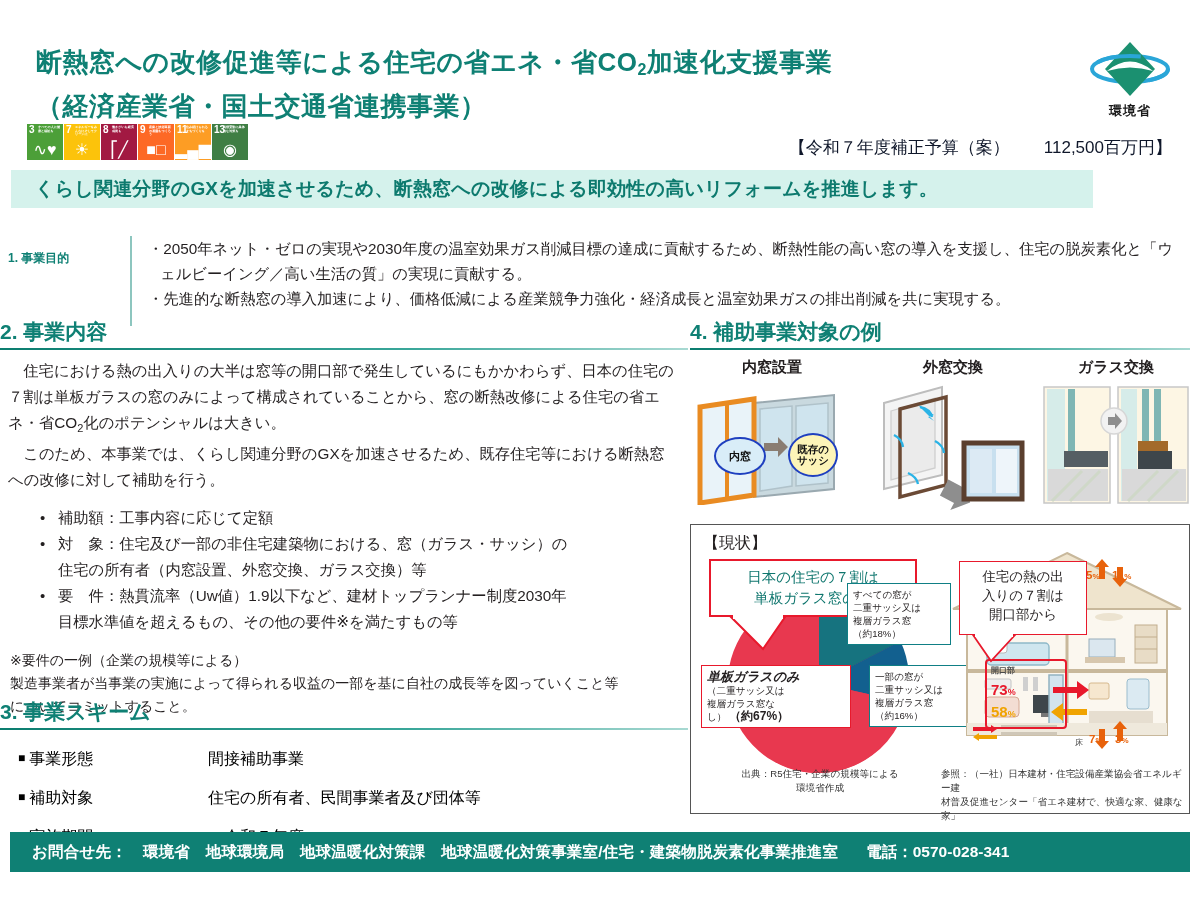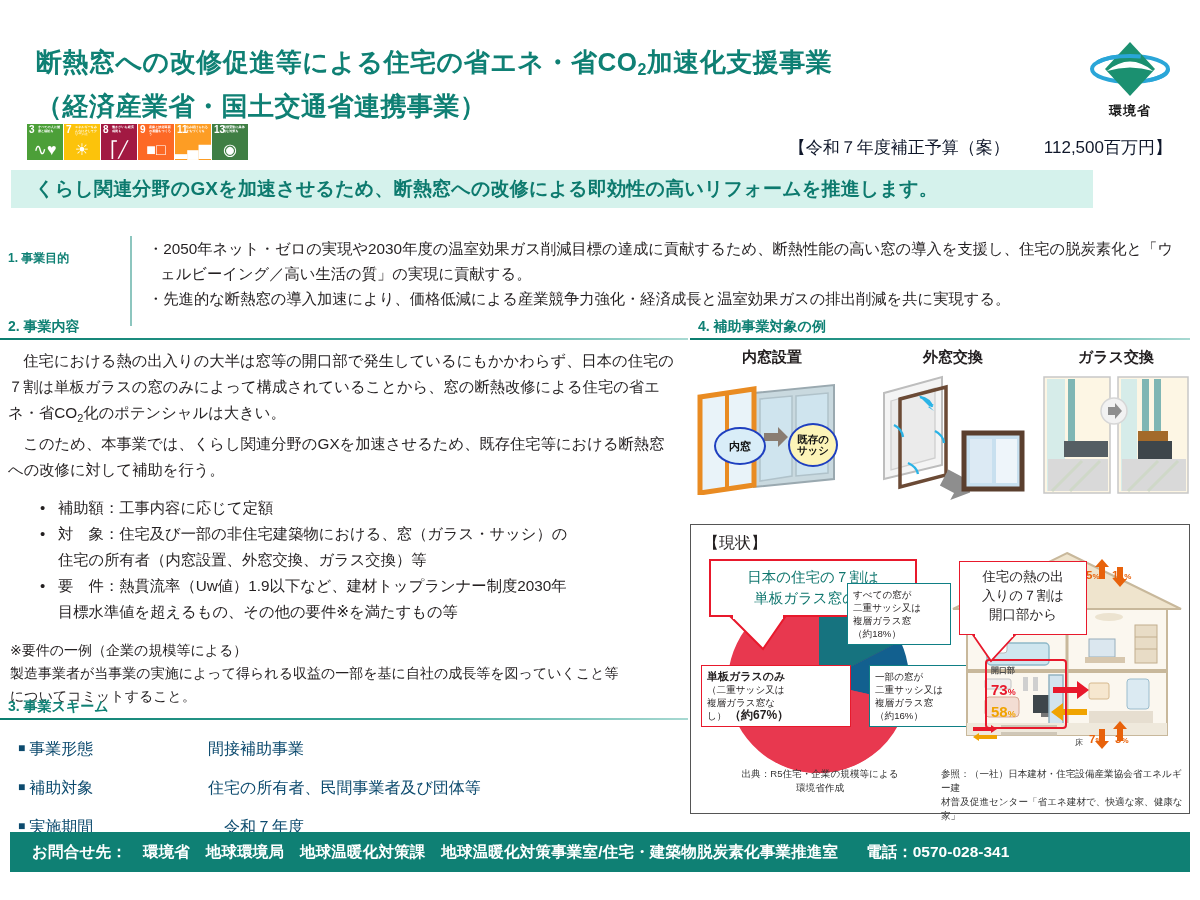--- a/index.html
+++ b/index.html
@@ -58,21 +58,21 @@
   }
   .sec1-divider { position: absolute; left: 130px; top: 0px; width: 2px; height: 90px; background: #8dc6bf; }
   .sec1-body { position: absolute; left: 148px; top: 0px; width: 1040px; }
   .sec1-item {
     font-size: 15.3px; line-height: 25px; color: #231f20; text-indent: -12px; padding-left: 12px;
   }
 
   
   .left-col { position: absolute; left: 0; top: 318px; width: 688px; }
   .sec-head {
-    font-size: 14px; font-weight: bold; color: #0f8074; padding-left: 8px;
+    font-size: 21px; font-weight: bold; color: #0f8074; padding-left: 0;
   }
   .sec-rule { height: 2px; background: #0f8074; margin-top: 2px; margin-bottom: 8px; width: 100%; }
   .sec-rule.grad { background: linear-gradient(to right, #0b7d6f 0%, #3aa79a 60%, #a8d9d2 100%); }
 
   .para { font-size: 15.3px; line-height: 26px; color: #231f20; padding: 0 8px 0 8px; }
   .para .ind { text-indent: 1em; display: block; }
   .para sub { font-size: 11px; }
 
   .bullets { margin-top: 12px; padding-left: 36px; }
   .bullet {
@@ -82,21 +82,21 @@
   .bullet::before {
     content: "•"; position: absolute; left: 4px; top: 0; font-size: 15px;
   }
   .bullet .cont { display: block; padding-left: 0; }
 
   .note { margin-top: 14px; padding-left: 10px; font-size: 14px; line-height: 23px; color: #231f20; }
 
   
   .sec3 { position: absolute; left: 0; top: 698px; width: 688px; }
   .scheme-rows { margin-top: 10px; padding-left: 18px; }
-  .scheme-row { display: flex; font-size: 16px; line-height: 38px; color: #0c4a6e; }
+  .scheme-row { display: flex; font-size: 16px; line-height: 38px; color: #000000; }
   .scheme-key { width: 190px; }
   .scheme-key::before { content: "■"; font-size: 12px; margin-right: 4px; position: relative; top: -2px; }
   .scheme-val { flex: 1; }
 
   
   .right-col { position: absolute; left: 690px; top: 318px; width: 500px; }
 
   .windows { position: relative; height: 185px; margin-top: 4px; }
   .win-card { position: absolute; top: 0; }
   .win-title { font-size: 15px; font-weight: bold; color: #231f20; text-align: center; margin-bottom: 8px; }
@@ -129,21 +129,21 @@
   .callout2 {
     position: absolute; background: #fff; border: 1.8px solid #e8192c;
     font-size: 13.5px; line-height: 19px; text-align: center; color: #231f20; padding: 5px 3px;
   }
   .lbl-box {
     position: absolute; background: #fff; font-size: 9.6px; line-height: 13px; color: #231f20; padding: 4px 5px;
   }
   .lbl-teal { border: 1.6px solid #0f7f85; }
   .lbl-blue { border: 1.6px solid #0f7f85; }
   .lbl-red { border: 1.6px solid #e8192c; }
-  .lbl-red b { font-size: 11px; }
+  .lbl-red b { font-size: 13px; font-style: italic; }
   .lbl-red .pct { font-size: 12px; font-weight: bold; }
 
   .source { position: absolute; font-size: 9.6px; line-height: 14px; color: #333; text-align: center; }
 
   
   .house-wrap { position: absolute; left: 258px; top: 22px; width: 236px; height: 218px; }
   .hz { position: absolute; font-size: 8px; color: #4a4a4a; }
   .hpct { font-weight: bold; font-size: 11.5px; }
   .hpct.o { color: #e8620b; }
   .hpct.r { color: #e8192c; }

